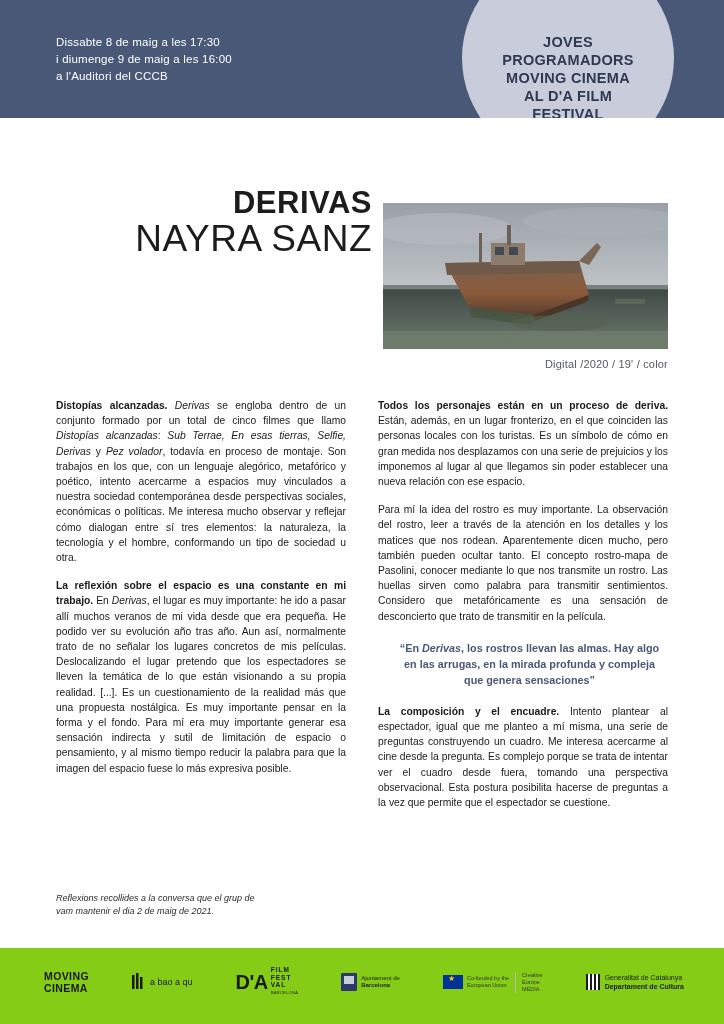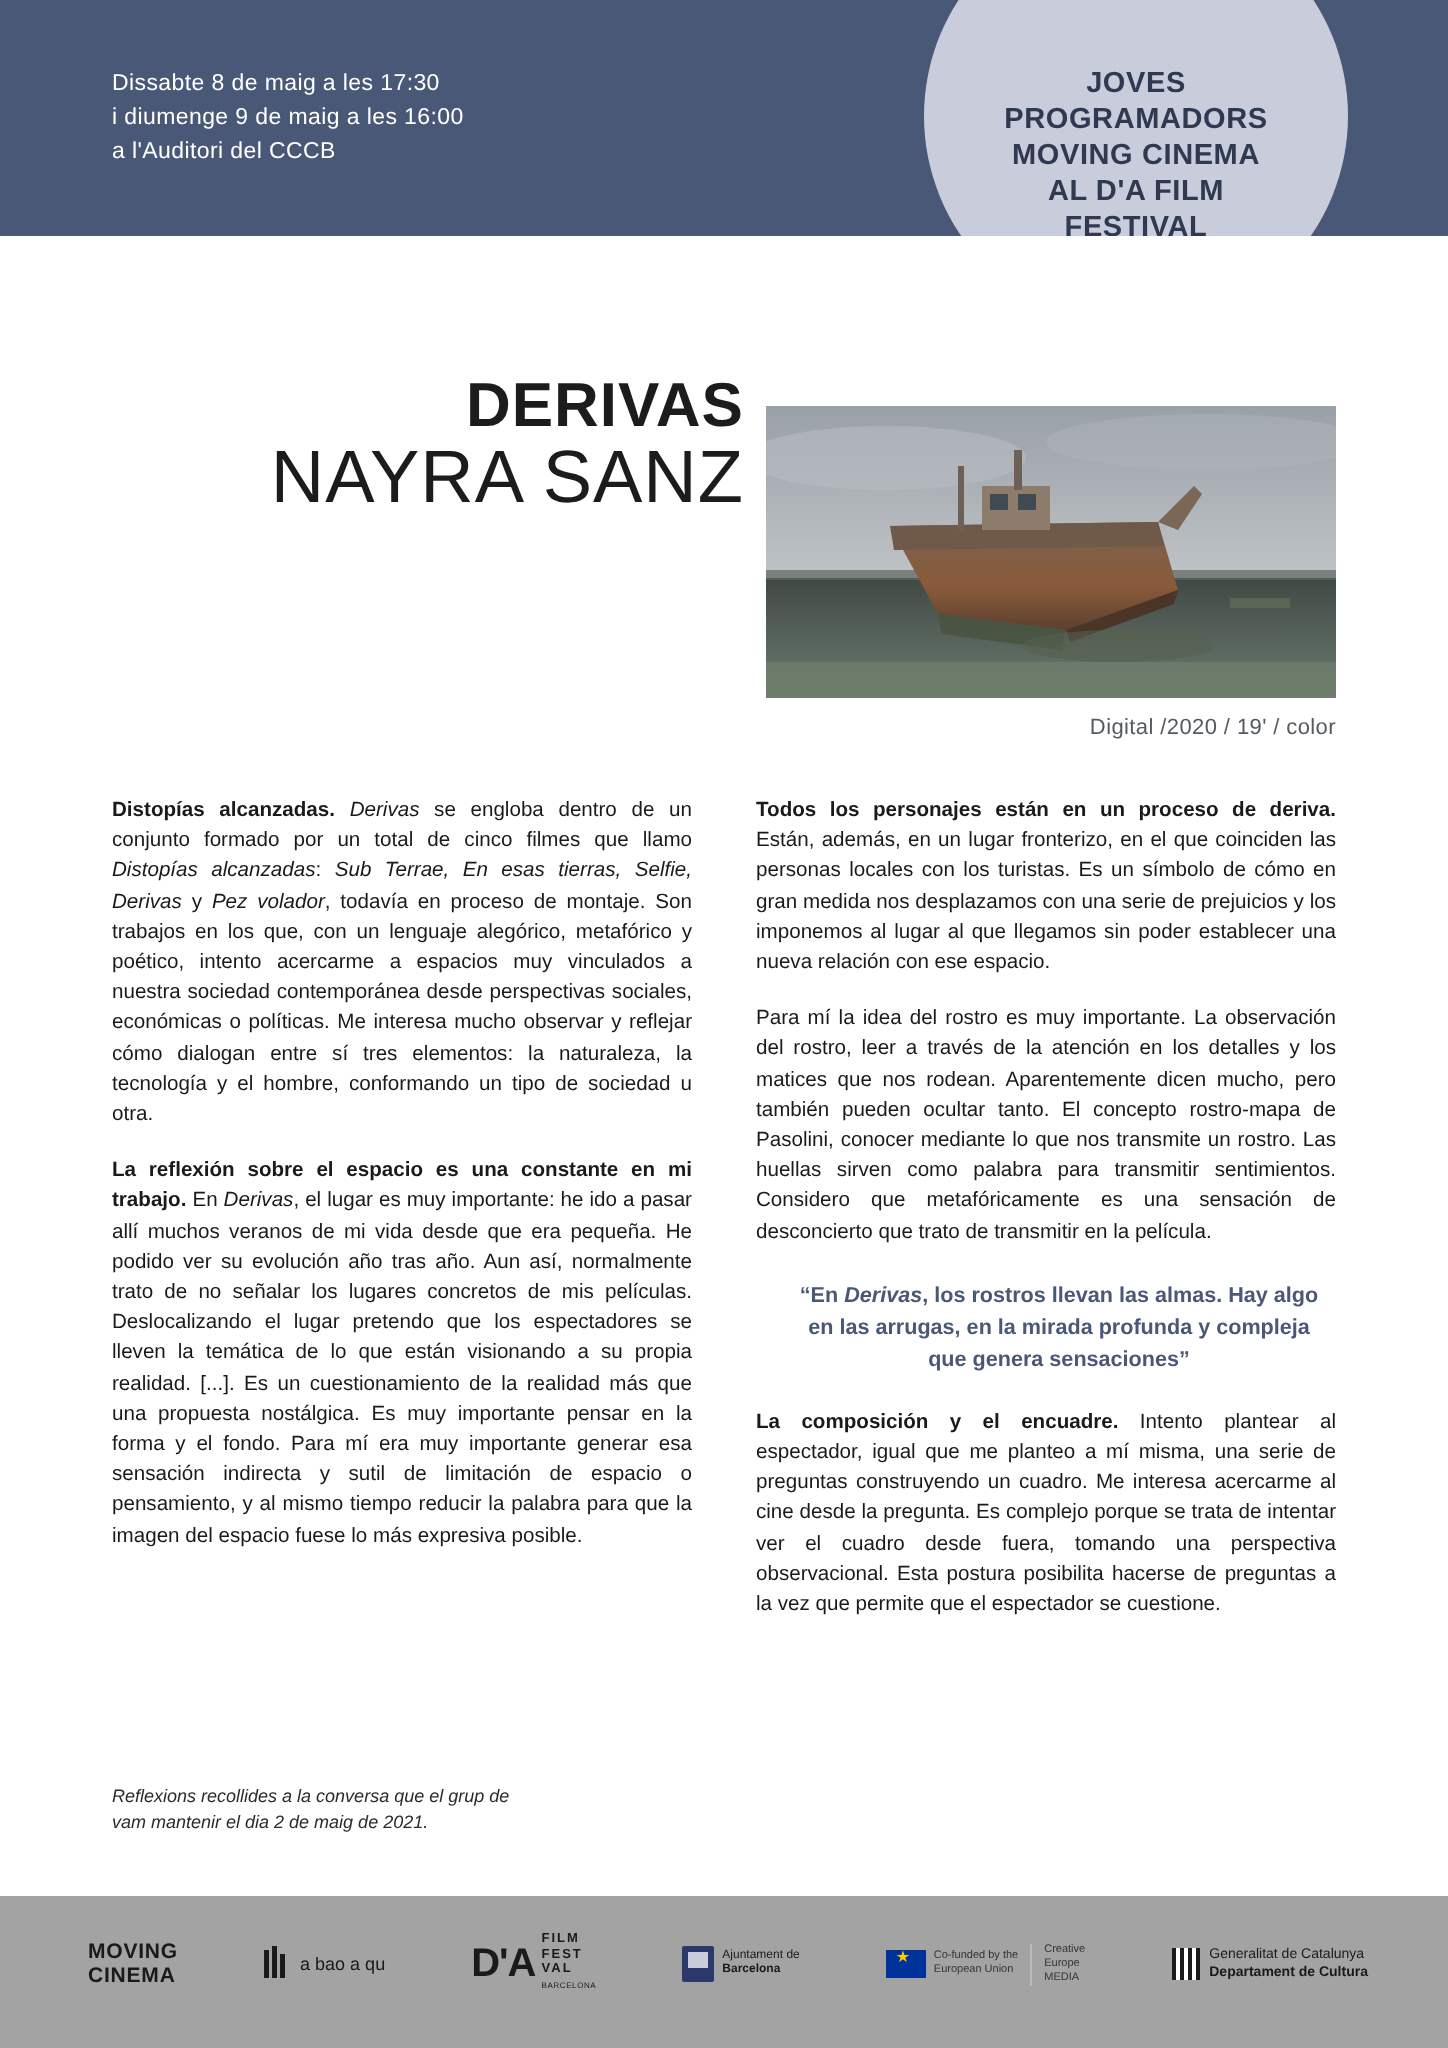--- a/index.html
+++ b/index.html
@@ -147,21 +147,21 @@
     color: #2b2b2b;
   }
 
   
   .footer {
     position: absolute;
     left: 0;
     top: 948px;
     width: 724px;
     height: 76px;
-    background: #a3a3a3;
+    background: #84cc16;
     border-top: 0;
   }
   .footer-row {
     position: absolute;
     left: 44px;
     top: 12px;
     width: 640px;
     height: 44px;
     display: flex;
     align-items: center;

